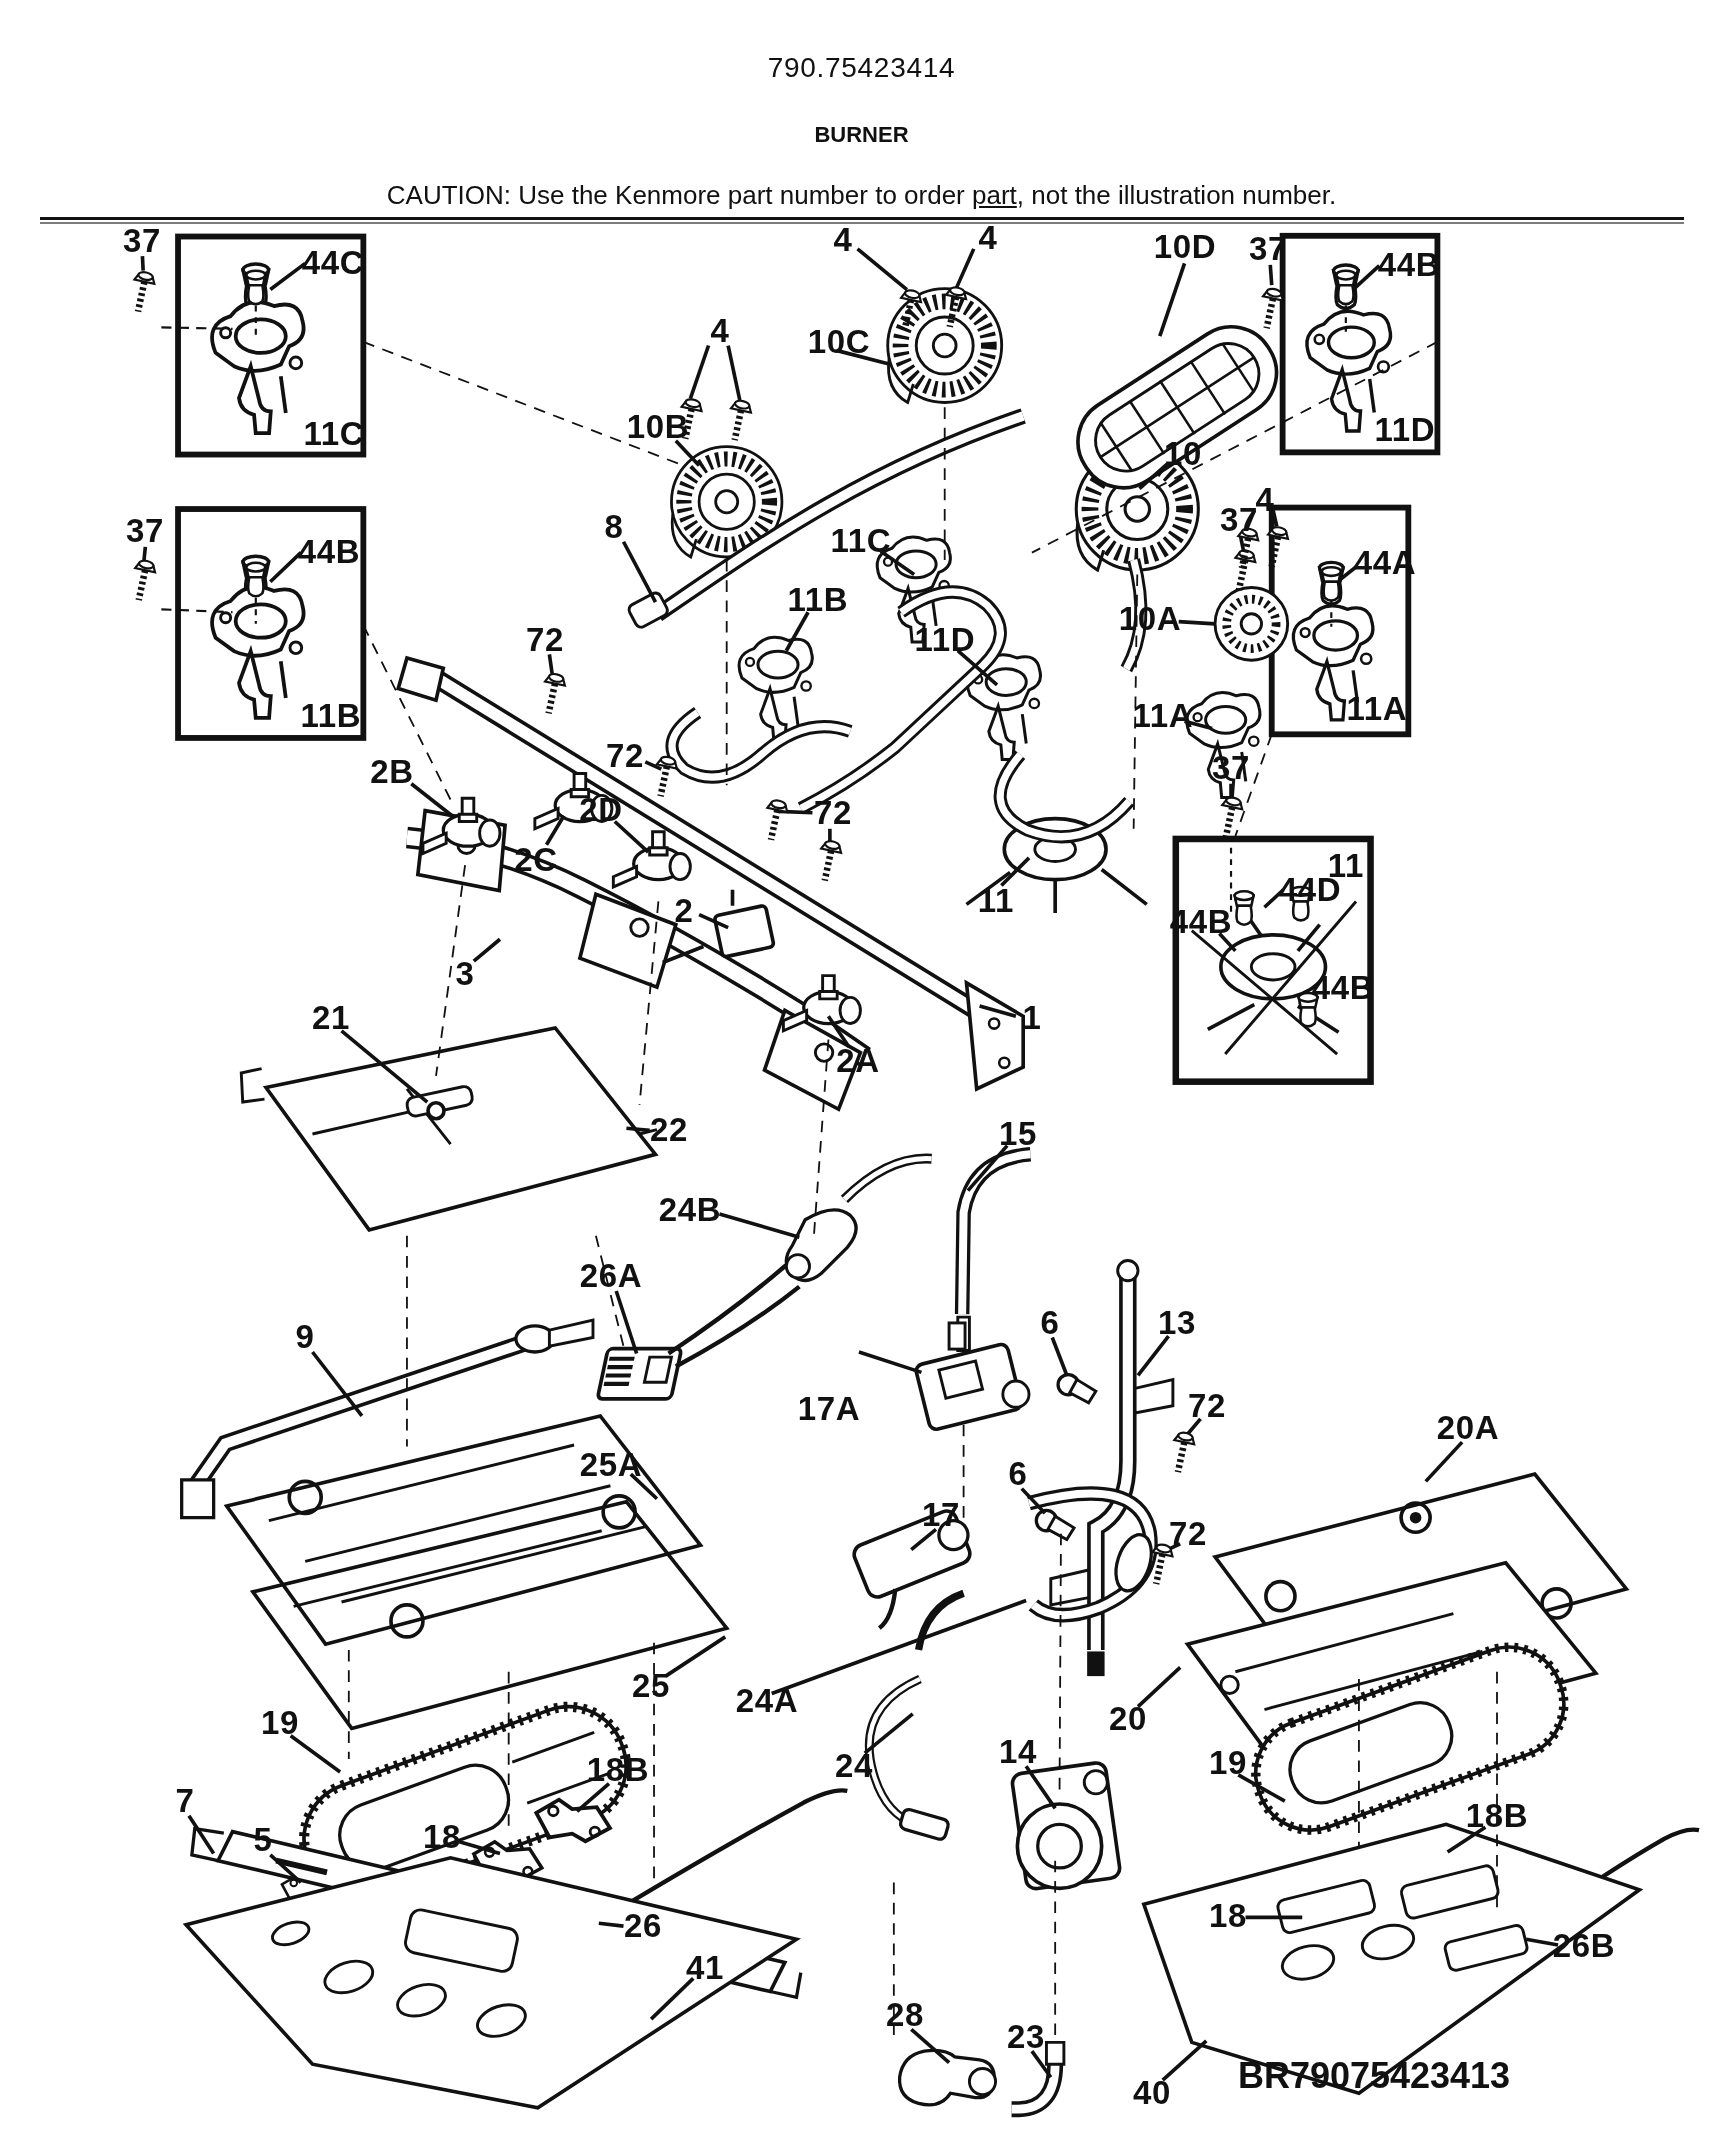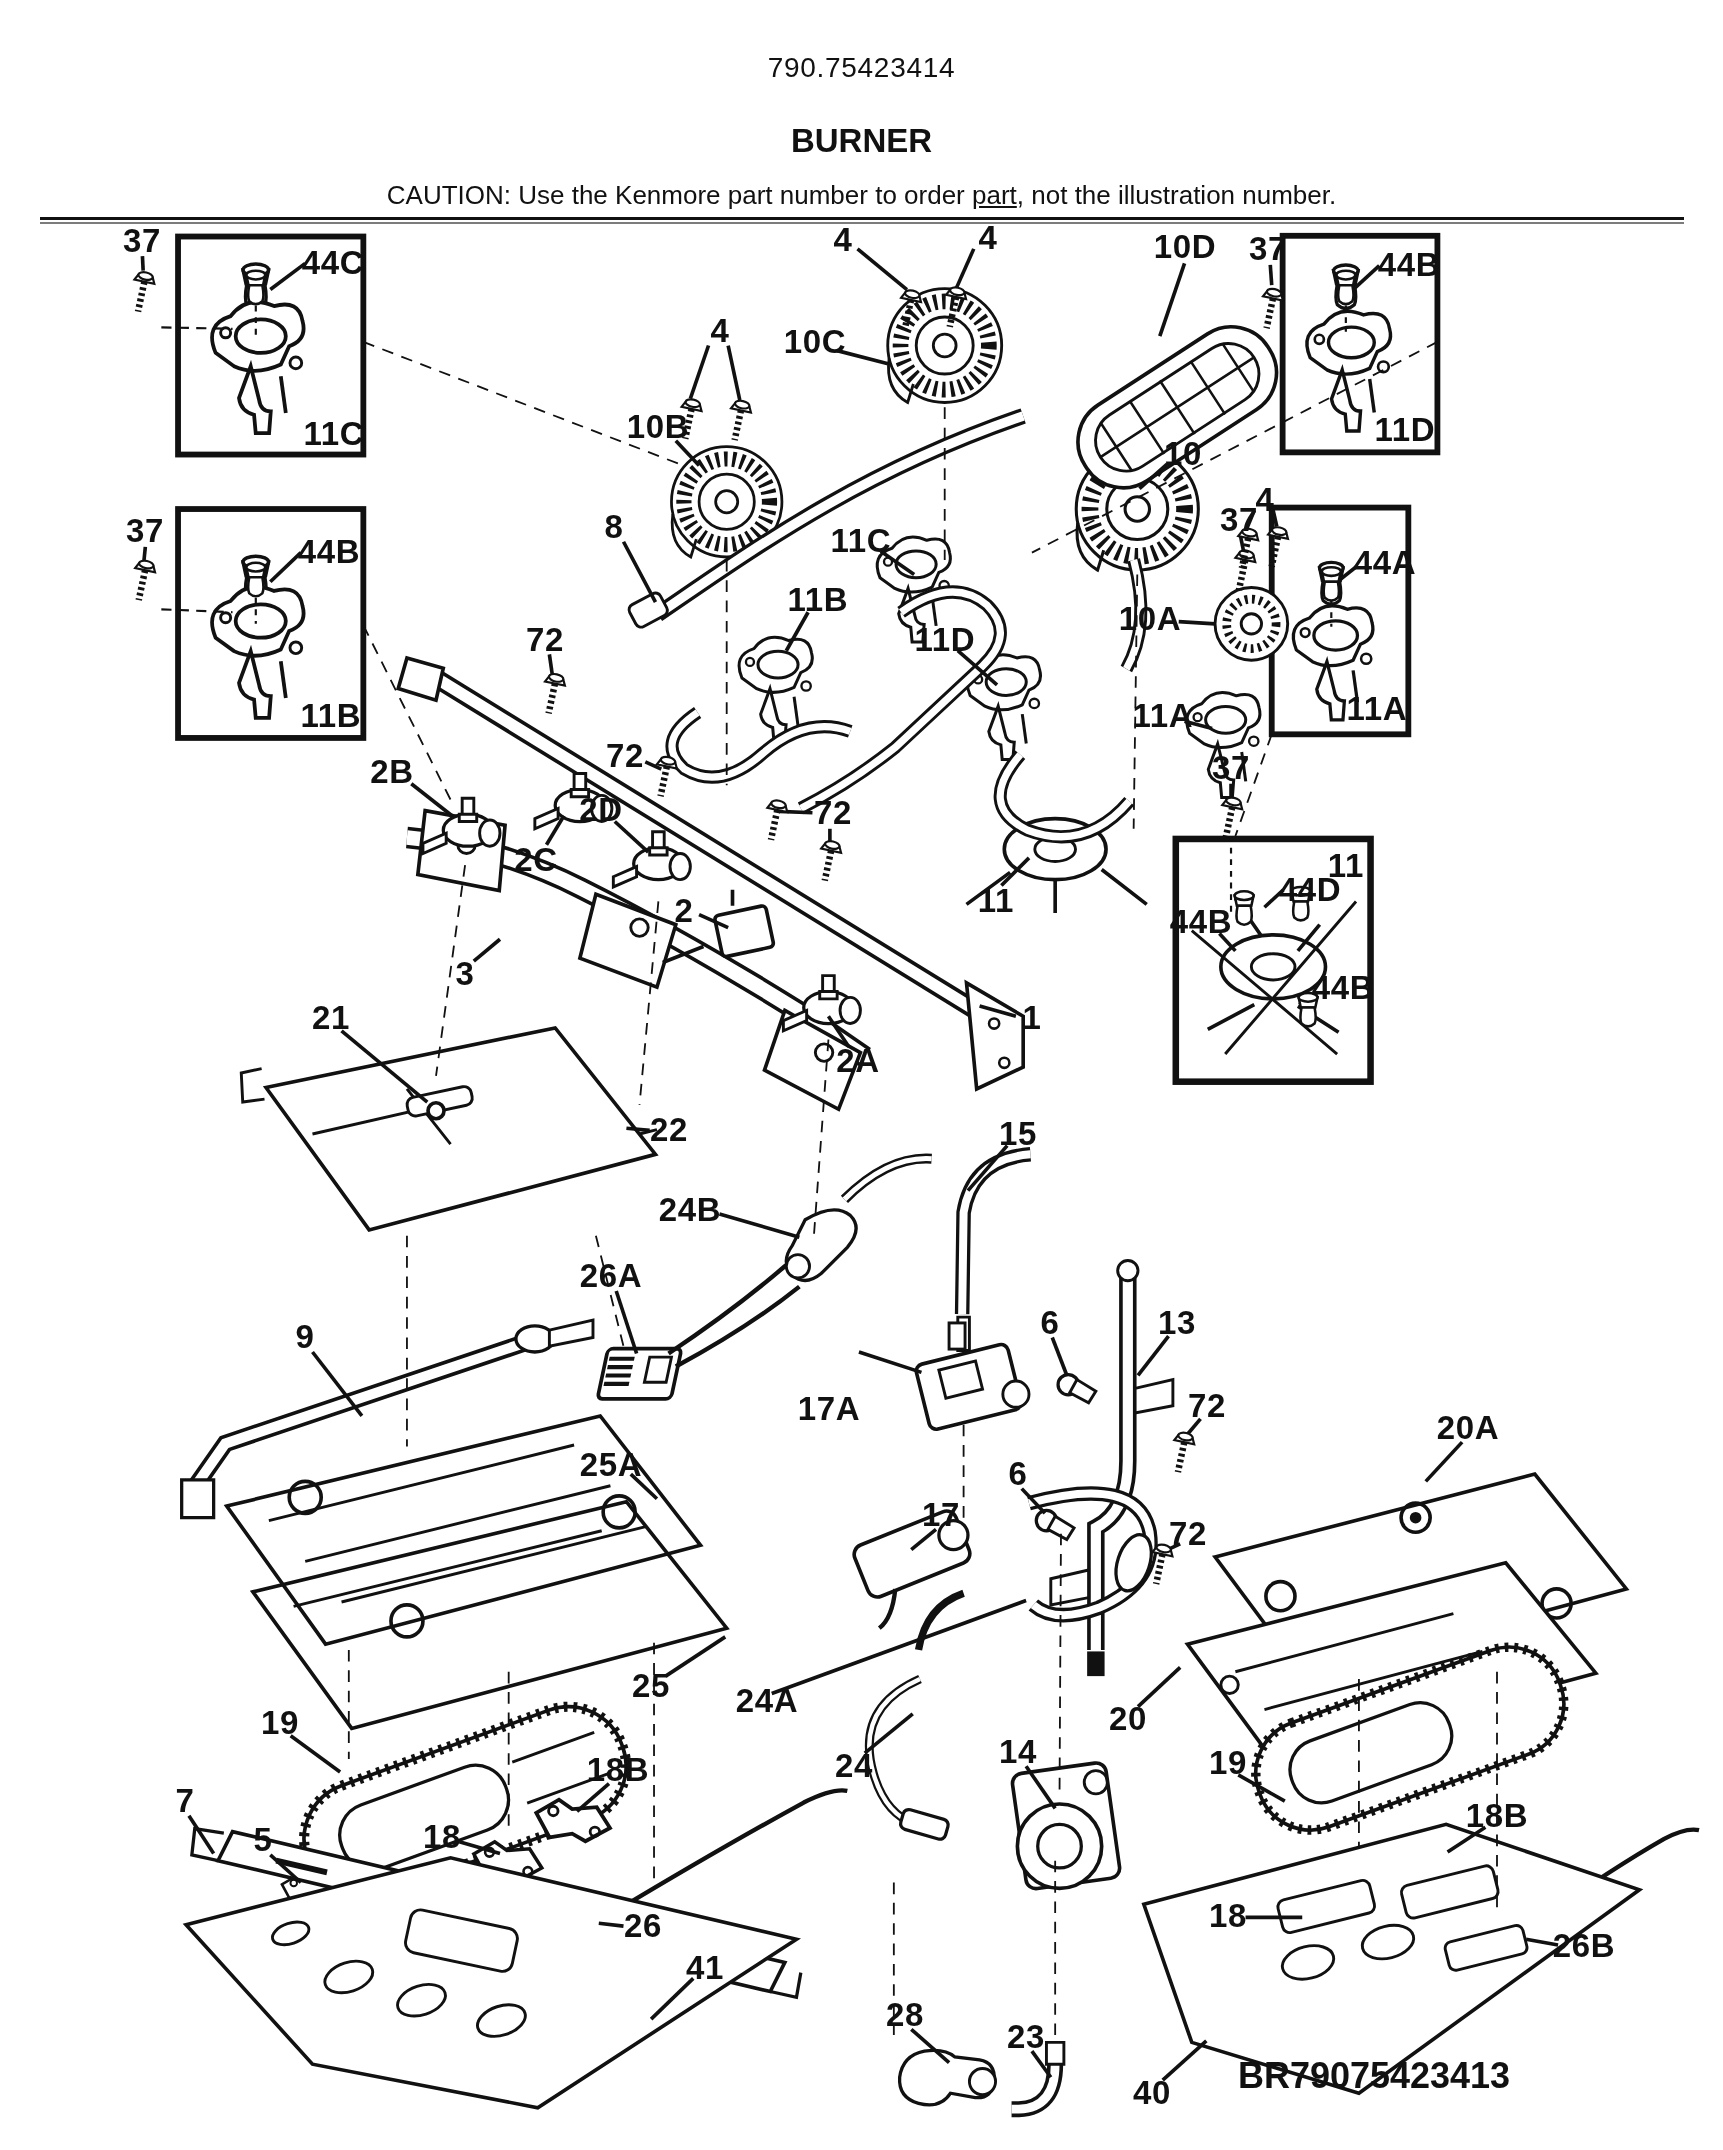--- a/index.html
+++ b/index.html
@@ -1,21 +1,21 @@
 <!DOCTYPE html>
 <html style="font-size:11.6px"><head>
 <meta charset="utf-8">
 <style>
   html,body{margin:0;padding:0;background:#ffffff;}
   #canvas{position:relative;width:1723px;height:2151px;background:#ffffff;
           font-family:"Liberation Sans", sans-serif;color:#111;overflow:hidden;}
   #artwork{position:absolute;left:0;top:0;z-index:1;}
   .hdr{position:absolute;left:0;width:100%;text-align:center;z-index:3;}
   #model-number{top:52px;font-size:28px;letter-spacing:0.7px;}
-  #page-title{top:122px;font-size:33px;font-weight:bold;}
+  #page-title{top:122px;font-size:22px;font-weight:bold;}
   #caution-line{top:180px;font-size:26px;}
   #caution-line .u{text-decoration:underline;}
   .callout{position:absolute;transform:translate(-50%,-50%);font-size:33px;font-weight:bold;
            white-space:nowrap;z-index:3;letter-spacing:0.7px;}
   #drawing-number{position:absolute;transform:translate(-50%,-50%);font-size:36px;font-weight:bold;z-index:3;}
   .rule{position:absolute;left:40px;width:1644px;background:#111;z-index:2;}
 </style>
 </head>
 <body>
 
@@ -473,21 +473,21 @@
       <div class="callout" style="left: 1239px; top: 520px;">37</div>
       <div class="callout" style="left: 1385px; top: 563px;">44A</div>
       <div class="callout" style="left: 1377px; top: 709px;">11A</div>
       <div class="callout" style="left: 1346px; top: 866px;">11</div>
       <div class="callout" style="left: 1310px; top: 890px;">44D</div>
       <div class="callout" style="left: 1201px; top: 922px;">44B</div>
       <div class="callout" style="left: 1343px; top: 988px;">44B</div>
       <div class="callout" style="left: 1231px; top: 768px;">37</div>
       <div class="callout" style="left: 843px; top: 240px;">4</div>
       <div class="callout" style="left: 988px; top: 238px;">4</div>
-      <div class="callout" style="left: 815px; top: 342px;">10C</div>
+      <div class="callout" style="left: 839px; top: 342px;">10C</div>
       <div class="callout" style="left: 1185px; top: 247px;">10D</div>
       <div class="callout" style="left: 1268px; top: 249px;">37</div>
       <div class="callout" style="left: 658px; top: 427px;">10B</div>
       <div class="callout" style="left: 720px; top: 331px;">4</div>
       <div class="callout" style="left: 1183px; top: 454px;">10</div>
       <div class="callout" style="left: 1150px; top: 619px;">10A</div>
       <div class="callout" style="left: 1265px; top: 500px;">4</div>
       <div class="callout" style="left: 614px; top: 527px;">8</div>
       <div class="callout" style="left: 861px; top: 541px;">11C</div>
       <div class="callout" style="left: 818px; top: 600px;">11B</div>

